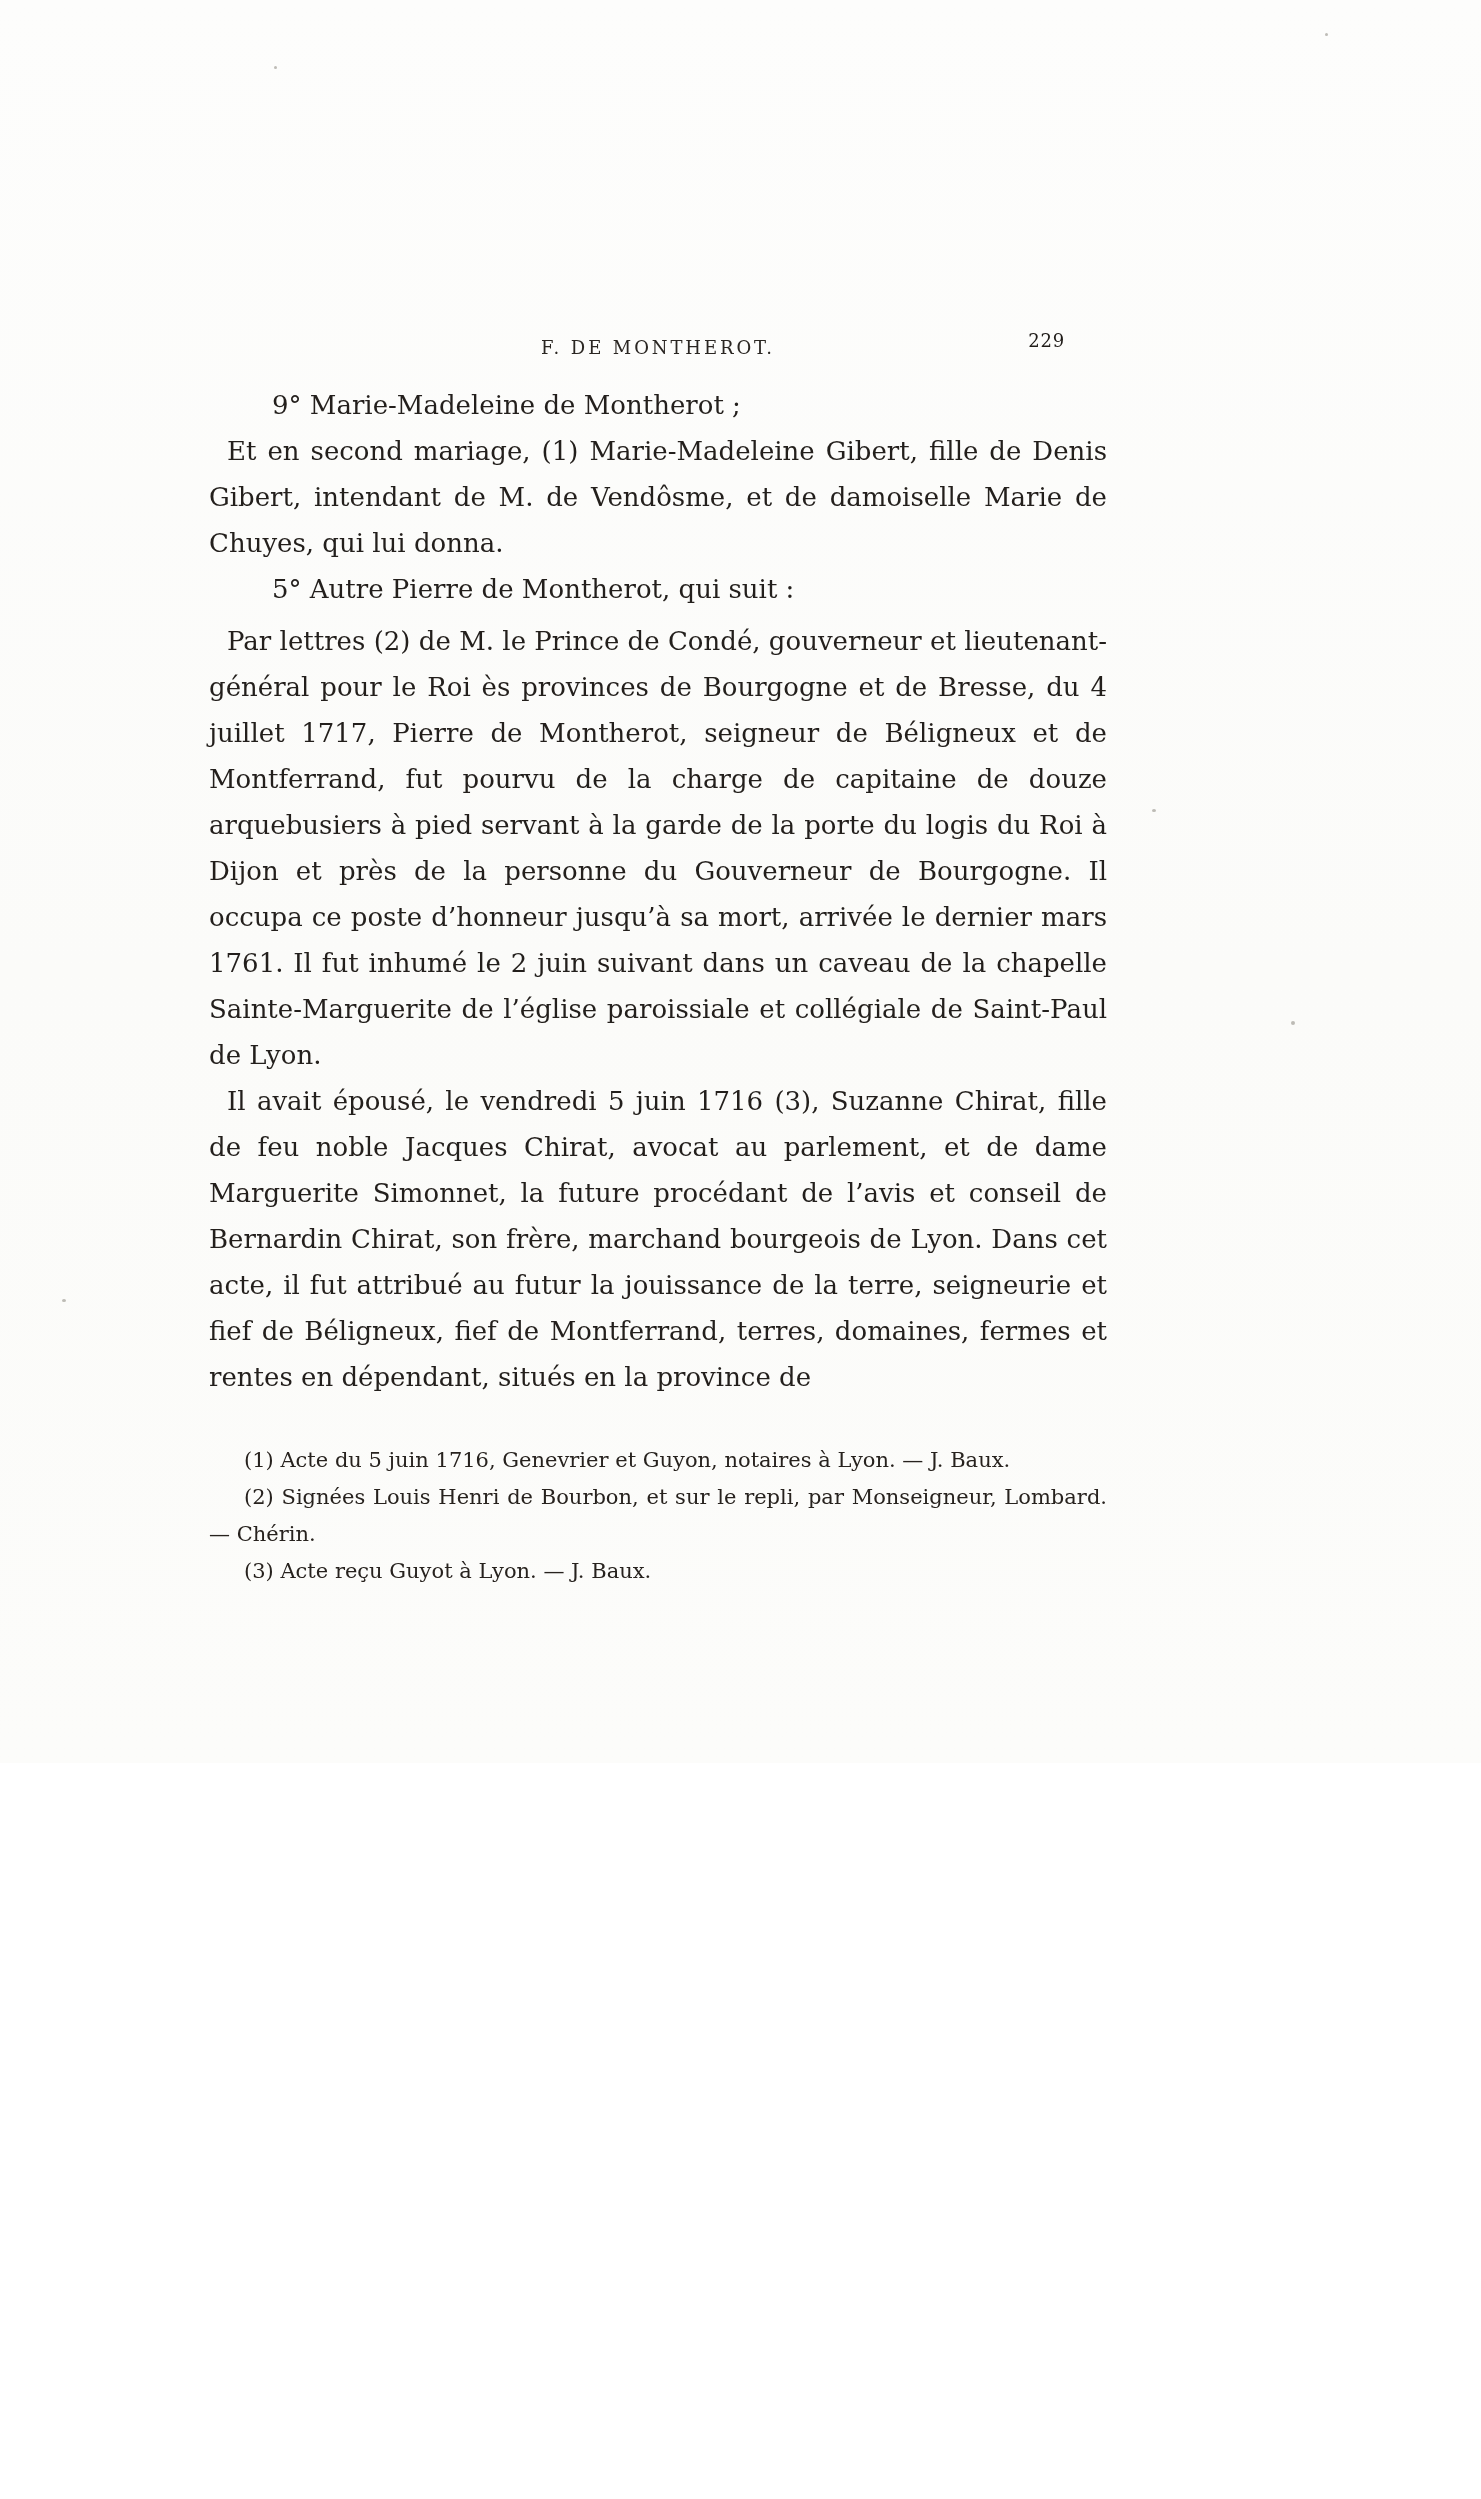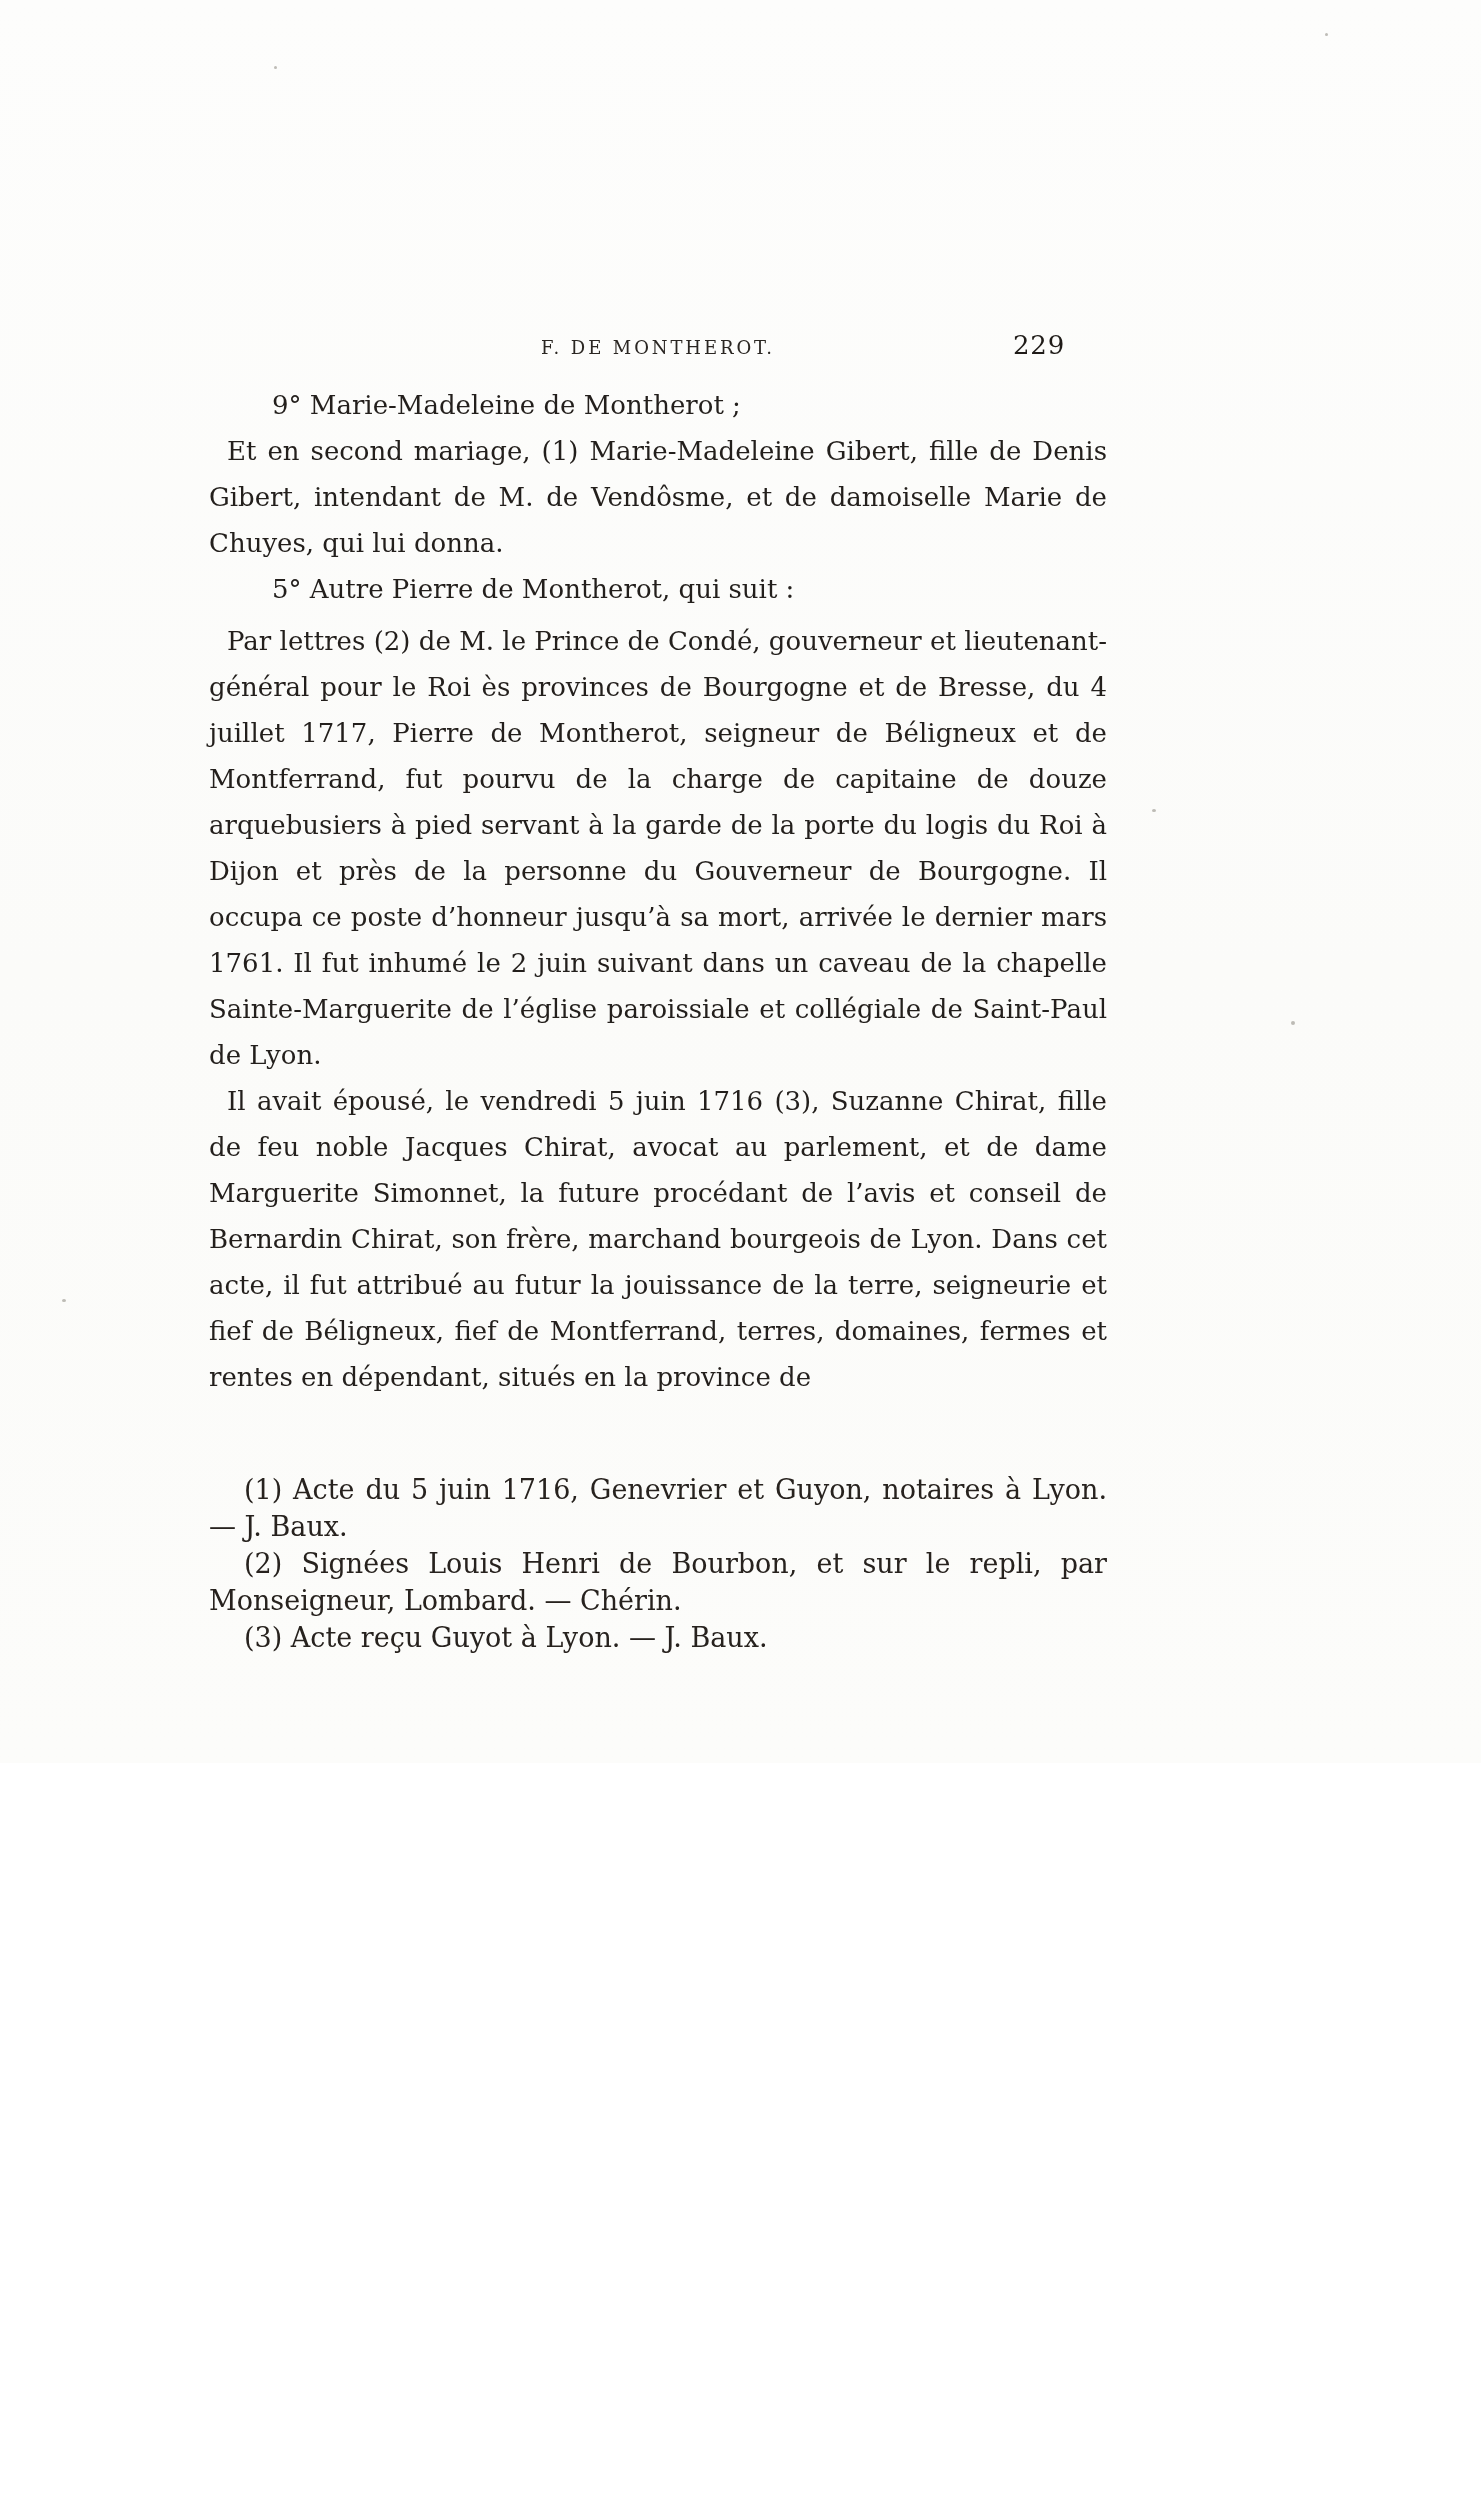--- a/index.html
+++ b/index.html
@@ -33,21 +33,21 @@
     top: 5px;
     font-size: 18px;
     letter-spacing: 2.9px;
     color: #2a2622;
     white-space: nowrap;
   }
   .page-number {
     position: absolute;
     right: 42px;
     top: -1.7px;
-    font-size: 26px;
+    font-size: 18px;
     letter-spacing: 0.8px;
     color: #1f1b18;
   }
   .body-text {
     margin-top: 6.6px;
     font-size: 26px;
     line-height: 46px;
     text-align: justify;
     text-justify: inter-word;
   }
@@ -63,22 +63,22 @@
   }
   .p-hang {
     margin-left: -5px !important;
     padding-left: 43px;
     text-indent: -43px;
   }
   .p-gap {
     margin-top: 6.6px !important;
   }
   .footnotes {
-    margin-top: 71px;
-    font-size: 27px;
+    margin-top: 42px;
+    font-size: 21px;
     line-height: 37px;
     text-align: justify;
     text-justify: inter-word;
     color: #27221e;
   }
   .footnotes p {
     margin: 0;
     padding: 0;
     text-indent: 35px;
   }

